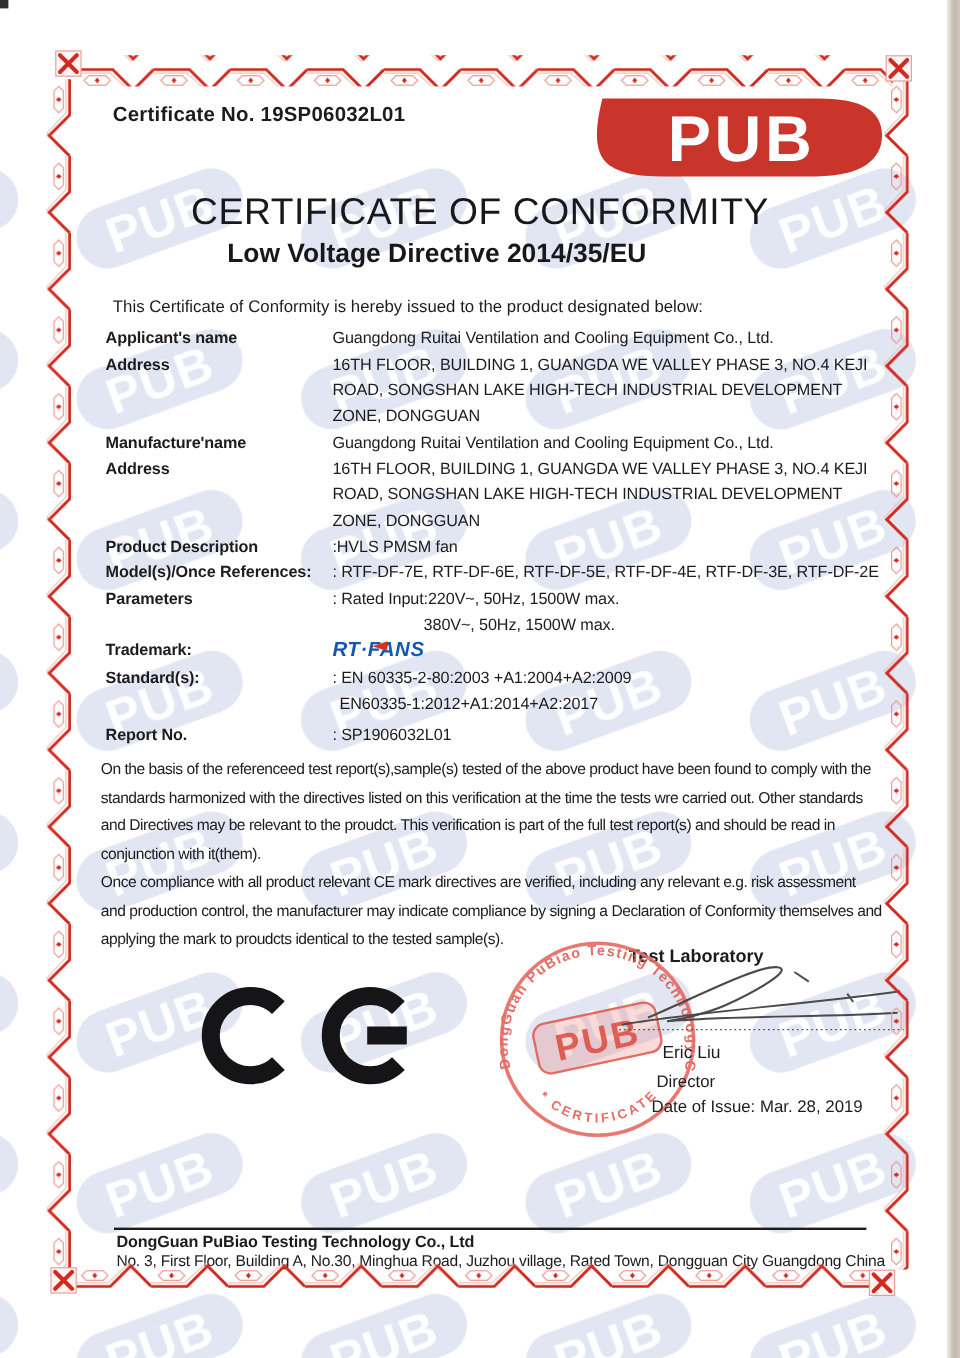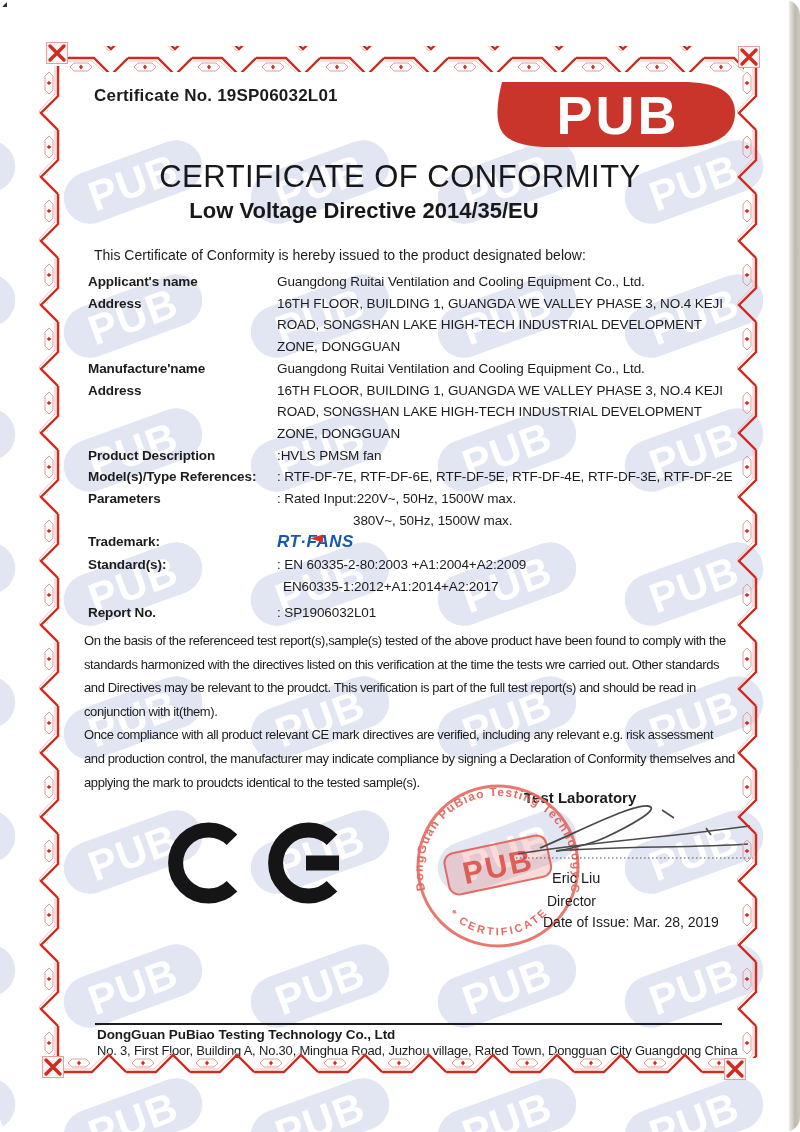--- a/index.html
+++ b/index.html
@@ -1,18 +1,18 @@
 <!DOCTYPE html>
 <html><head>
 <meta charset="utf-8">
 <style>
   html,body{margin:0;padding:0;background:#ffffff;}
   .page{
     position:relative;width:800px;height:1132px;overflow:hidden;
-    background:#ffffff;font-family:"Liberation Sans",sans-serif;color:#1c1c1e;border-radius:15px;
+    background:#ffffff;font-family:"Liberation Sans",sans-serif;color:#1c1c1e;
   }
   svg{display:block;}
   .abs{position:absolute;}
   .wm-layer{position:absolute;left:0;top:0;z-index:0;}
   .border-layer{position:absolute;left:0;top:0;z-index:2;pointer-events:none;}
   .content{position:absolute;left:0;top:0;width:800px;height:1132px;z-index:1;}
 
   .cert-no{left:94px;top:86px;font-size:17px;font-weight:bold;letter-spacing:.2px;}
   .pub-logo{left:488px;top:76px;}
 
@@ -135,21 +135,21 @@
           <span class="vline">16TH FLOOR, BUILDING 1, GUANGDA WE VALLEY PHASE 3, NO.4 KEJI</span>
           <span class="vline">ROAD, SONGSHAN LAKE HIGH-TECH INDUSTRIAL DEVELOPMENT</span>
           <span class="vline">ZONE, DONGGUAN</span>
         </div>
       </div>
       <div class="frow">
         <div class="flabel">Product Description</div>
         <div class="fvalue">:HVLS PMSM fan</div>
       </div>
       <div class="frow">
-        <div class="flabel">Model(s)/Type References:</div>
+        <div class="flabel">Model(s)/Once References:</div>
         <div class="fvalue">: RTF-DF-7E, RTF-DF-6E, RTF-DF-5E, RTF-DF-4E, RTF-DF-3E, RTF-DF-2E</div>
       </div>
       <div class="frow">
         <div class="flabel">Parameters</div>
         <div class="fvalue">
           <span class="vline">: Rated Input:220V~, 50Hz, 1500W max.</span>
           <span class="vline indent2">380V~, 50Hz, 1500W max.</span>
         </div>
       </div>
       <div class="frow">

